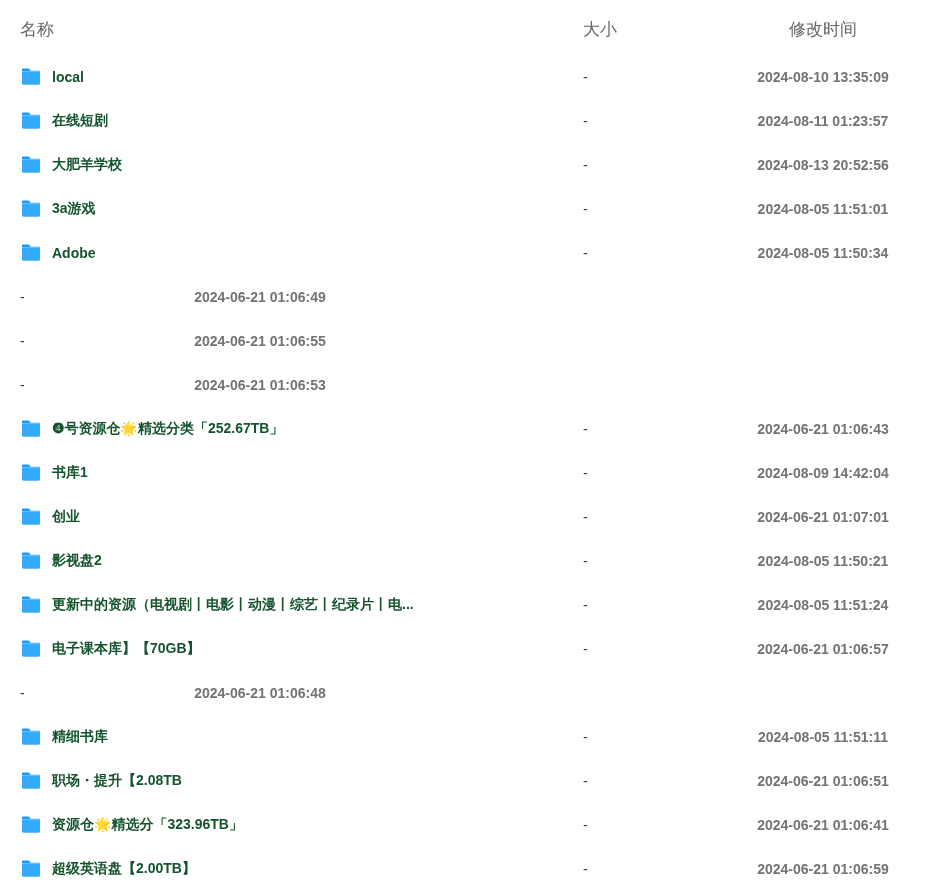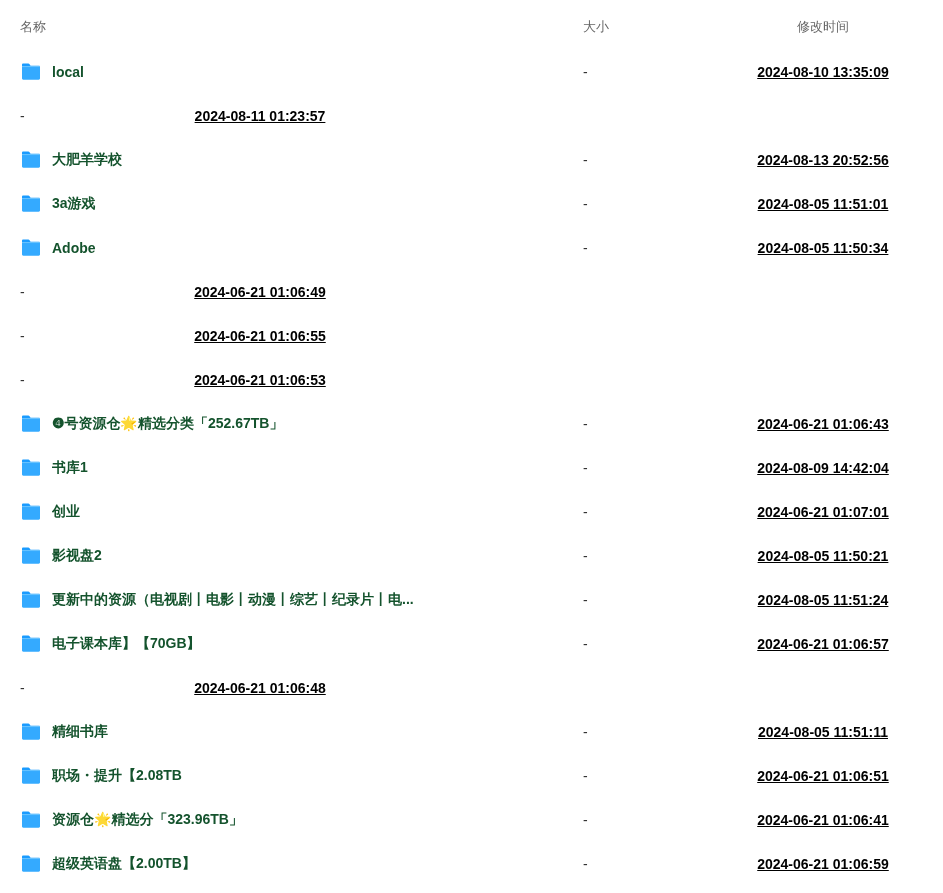--- a/index.html
+++ b/index.html
@@ -18,21 +18,21 @@
     padding: 12px 20px;
   }
   .file-table {
     width: 100%;
   }
   .header-row {
     display: flex;
     align-items: center;
     padding: 6px 0 14px 0;
     color: #666;
-    font-size: 13px;
+    font-size: 17px;
   }
   .col-name {
     flex: 1 1 auto;
     display: flex;
     align-items: center;
   }
   .col-size {
     width: 140px;
     text-align: left;
   }
@@ -62,24 +62,23 @@
     white-space: nowrap;
     overflow: hidden;
     text-overflow: ellipsis;
   }
   .file-size {
     font-size: 14px;
     color: #333;
   }
   .file-date {
     font-size: 14px;
-    color: #000000;
+    color: #737373;
     font-weight: 600;
     font-variant-numeric: tabular-nums;
-    text-decoration: underline;
   }
 </style>
 </head>
 <body>
 
 <div class="file-table">
   <div class="header-row">
     <div class="col-name">
       <span>名称</span>
     </div>
@@ -99,20 +98,30 @@
   <path d="M2 4.5 C2 3.8 2.5 3.3 3.2 3.3 L20.8 3.3 C21.5 3.3 22 3.8 22 4.5 L22 17 C22 18 21.5 18.5 20.5 18.5 L3.5 18.5 C2.5 18.5 2 18 2 17 Z" fill="#34aaff"></path>
   <rect x="2" y="3.3" width="20" height="1.2" fill="#66c2ff"></rect>
 </svg>
           </span>
           <span class="file-name">local</span>
         </div>
         <div class="col-size"><span class="file-size">-</span></div>
         <div class="col-date"><span class="file-date">2024-08-10 13:35:09</span></div>
       </div>
       <div class="file-row">
+        <div class="col-name">
+          <span class="folder-icon">
+            <svg viewBox="0 0 24 20" width="22" height="18">
+  <path d="M2 2 C2 1 2.5 0.5 3.5 0.5 L9 0.5 C9.7 0.5 10 0.8 10.4 1.3 L11.5 3 L20.5 3 C21.5 3 22 3.5 22 4.5 L22 5 L2 5 Z" fill="#1a9bff"></path>
+  <path d="M2 4.5 C2 3.8 2.5 3.3 3.2 3.3 L20.8 3.3 C21.5 3.3 22 3.8 22 4.5 L22 17 C22 18 21.5 18.5 20.5 18.5 L3.5 18.5 C2.5 18.5 2 18 2 17 Z" fill="#34aaff"></path>
+  <rect x="2" y="3.3" width="20" height="1.2" fill="#66c2ff"></rect>
+</svg>
+          </span>
+          <span class="file-name">在线短剧</span>
+        </div>
         <div class="col-size"><span class="file-size">-</span></div>
         <div class="col-date"><span class="file-date">2024-08-11 01:23:57</span></div>
       </div>
       <div class="file-row">
         <div class="col-name">
           <span class="folder-icon">
             <svg viewBox="0 0 24 20" width="22" height="18">
   <path d="M2 2 C2 1 2.5 0.5 3.5 0.5 L9 0.5 C9.7 0.5 10 0.8 10.4 1.3 L11.5 3 L20.5 3 C21.5 3 22 3.5 22 4.5 L22 5 L2 5 Z" fill="#1a9bff"></path>
   <path d="M2 4.5 C2 3.8 2.5 3.3 3.2 3.3 L20.8 3.3 C21.5 3.3 22 3.8 22 4.5 L22 17 C22 18 21.5 18.5 20.5 18.5 L3.5 18.5 C2.5 18.5 2 18 2 17 Z" fill="#34aaff"></path>
   <rect x="2" y="3.3" width="20" height="1.2" fill="#66c2ff"></rect>

